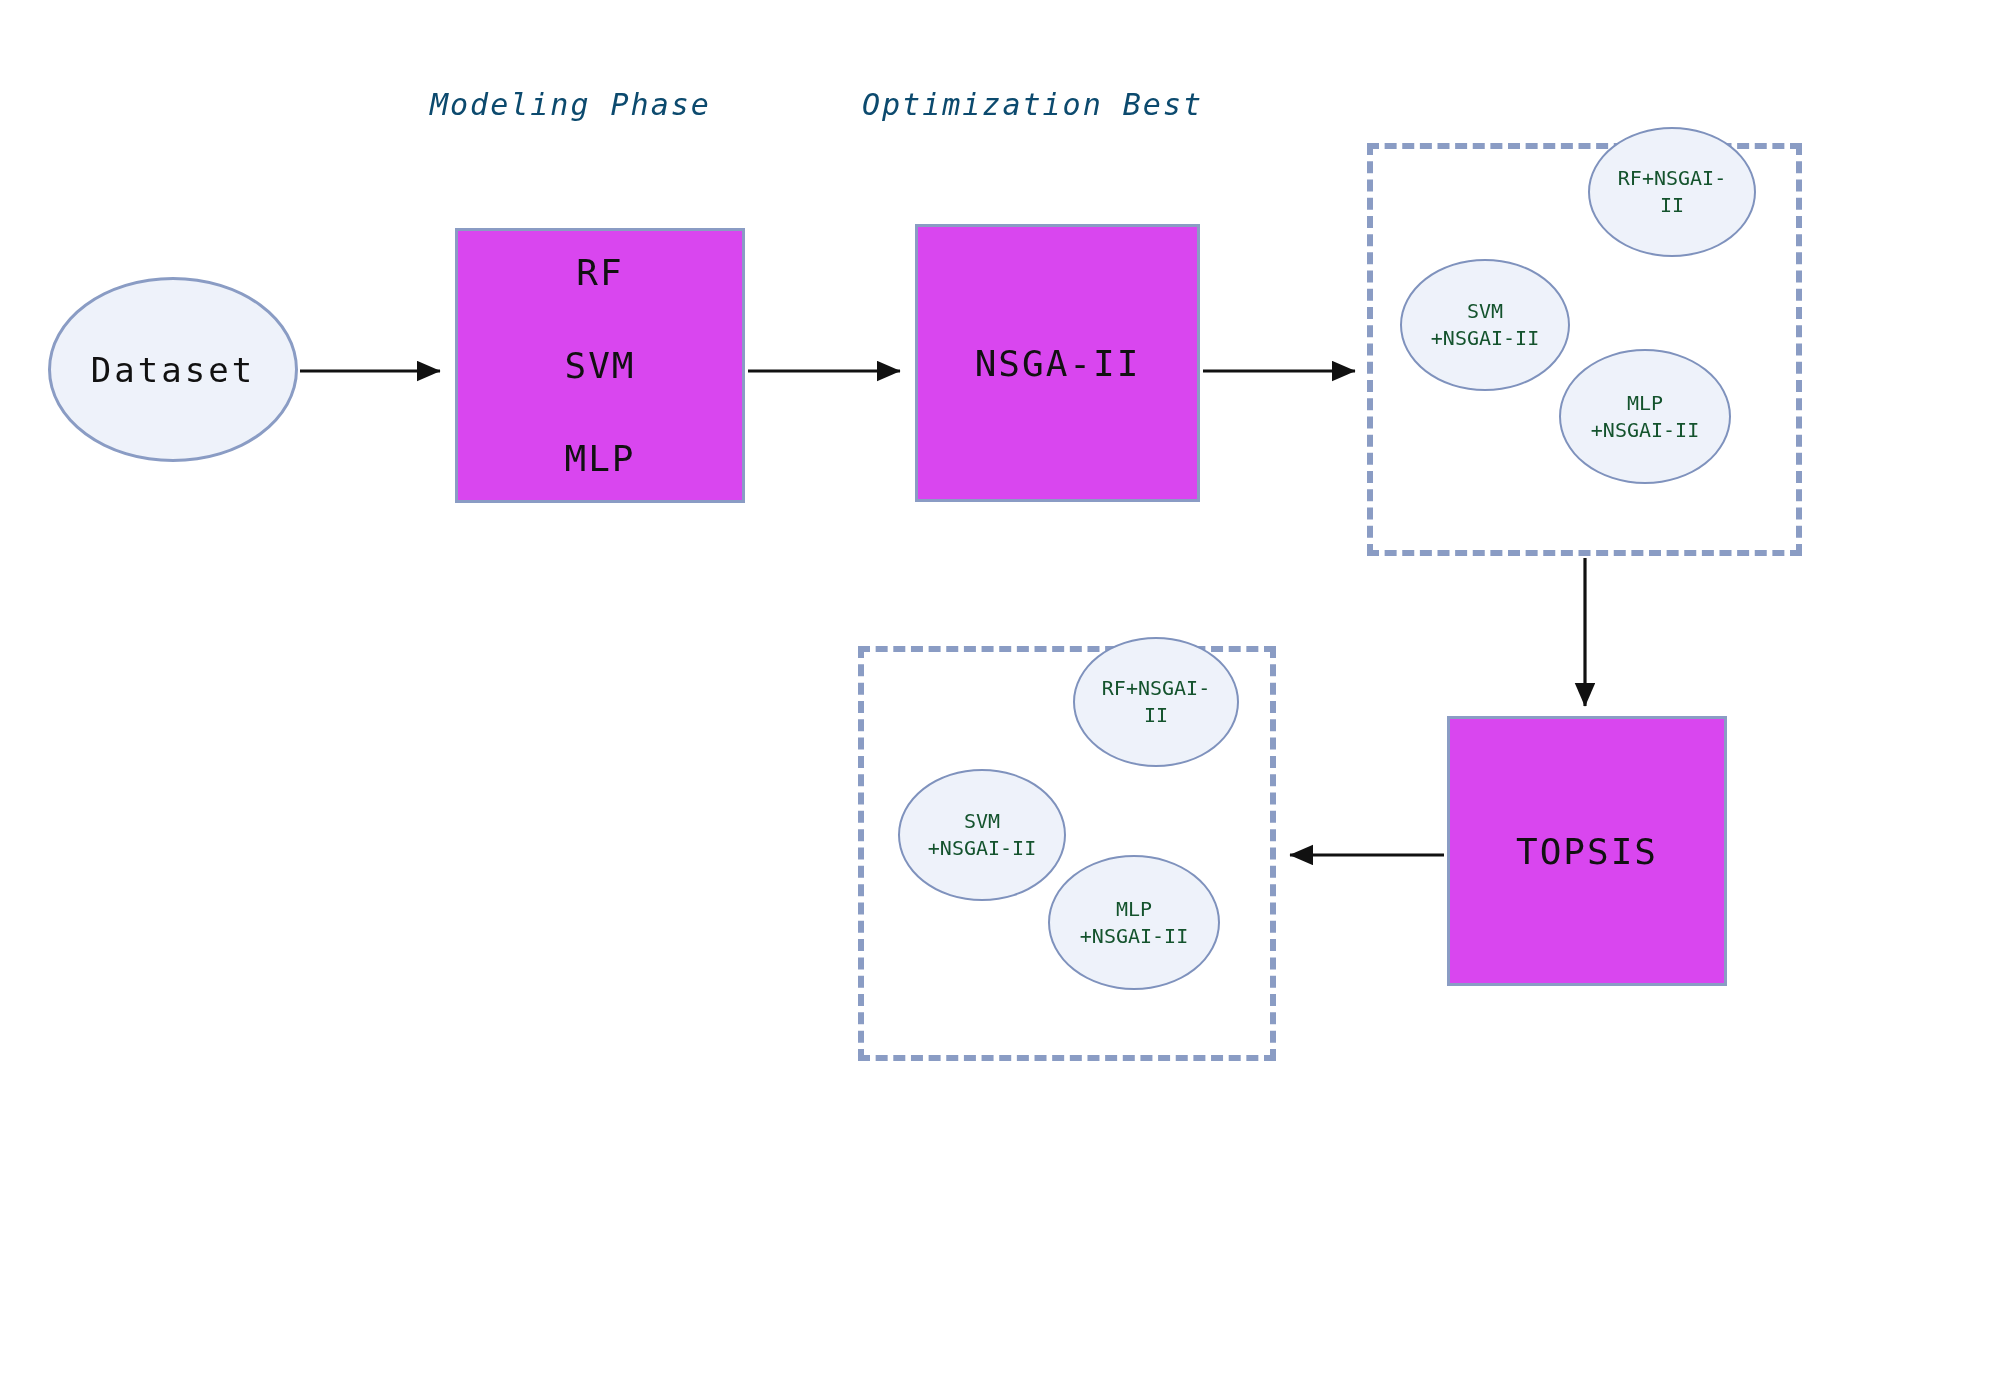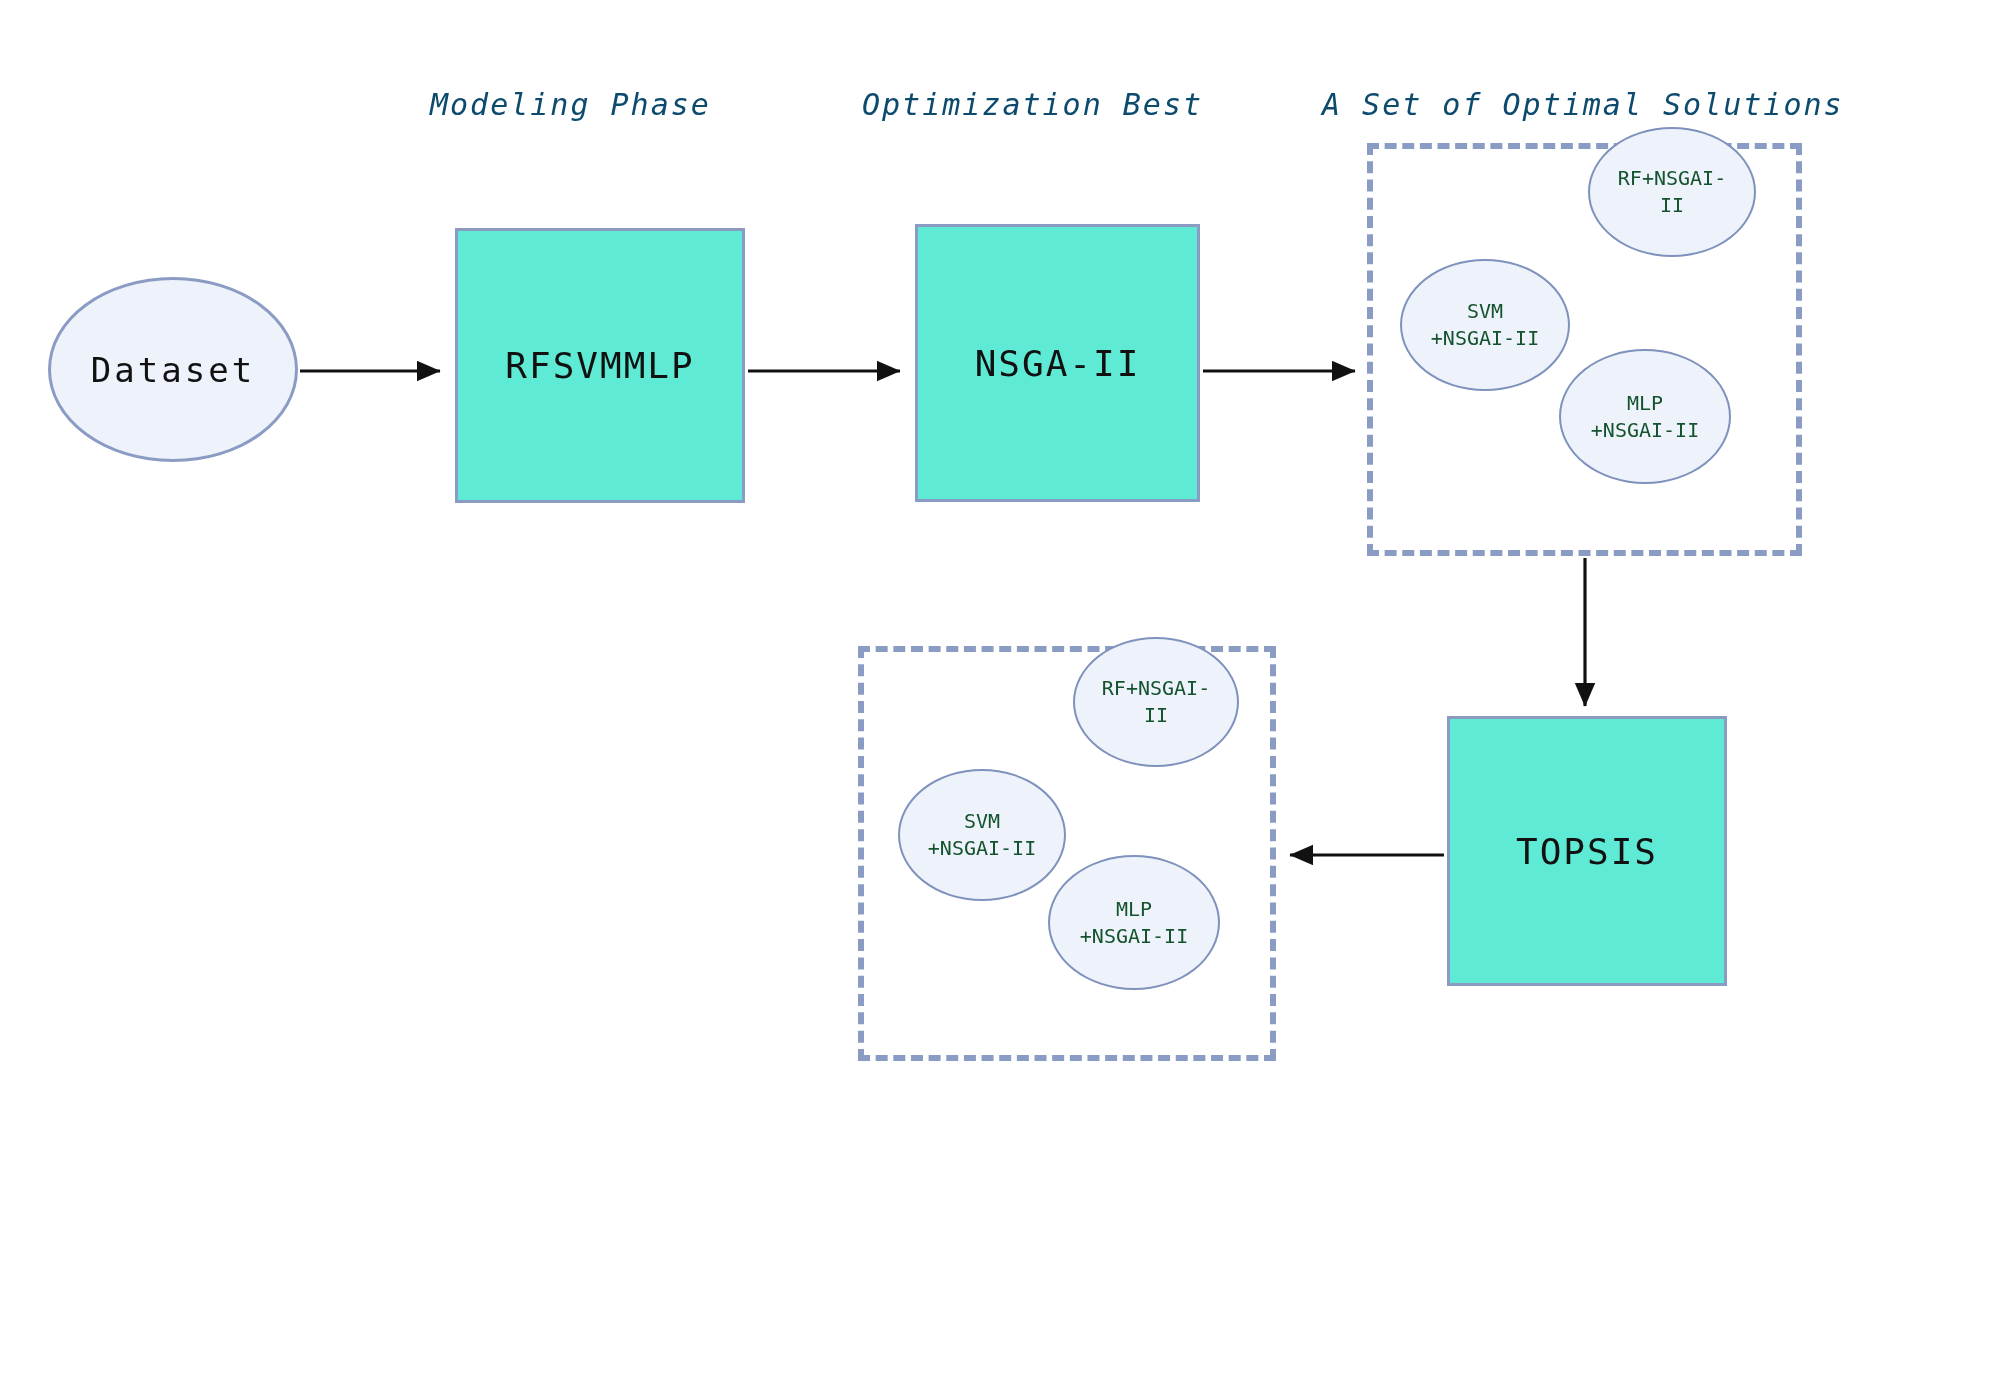--- a/index.html
+++ b/index.html
@@ -28,24 +28,24 @@
     letter-spacing: 2px;
     color: #0c4a6e;
     white-space: nowrap;
     line-height: 1;
   }
 
   
   .node-box {
     position: absolute;
     box-sizing: border-box;
-    background: #5eead4;
+    background: #d946ef;
     border: 3px solid #8a9cc4;
     display: flex;
-    flex-direction: row;
+    flex-direction: column;
     align-items: center;
     justify-content: center;
   }
   .node-box .box-line {
     font-family: "DejaVu Sans Mono", "Liberation Mono", monospace;
     font-size: 36px;
     letter-spacing: 2px;
     color: #111111;
     text-align: center;
     white-space: nowrap;
@@ -112,21 +112,20 @@
 </style>
 </head>
 <body>
 
 <div id="canvas">
 
   <div class="phase-label" style="left:430px; top:90px;">Modeling Phase</div>
 
   <div class="phase-label" style="left:862px; top:90px;">Optimization Best</div>
 
-  <div class="phase-label" style="left:1322px; top:90px;">A Set of Optimal Solutions</div>
 
 
   <div class="node-ellipse" style="left:48px; top:277px; width:250px; height:185px;">
     <span class="ellipse-label">Dataset</span>
   </div>
 
   <div class="node-box box-stack" style="left:455px; top:228px; width:290px; height:275px;">
     <span class="box-line">RF</span>
     <span class="box-line">SVM</span>
     <span class="box-line">MLP</span>

